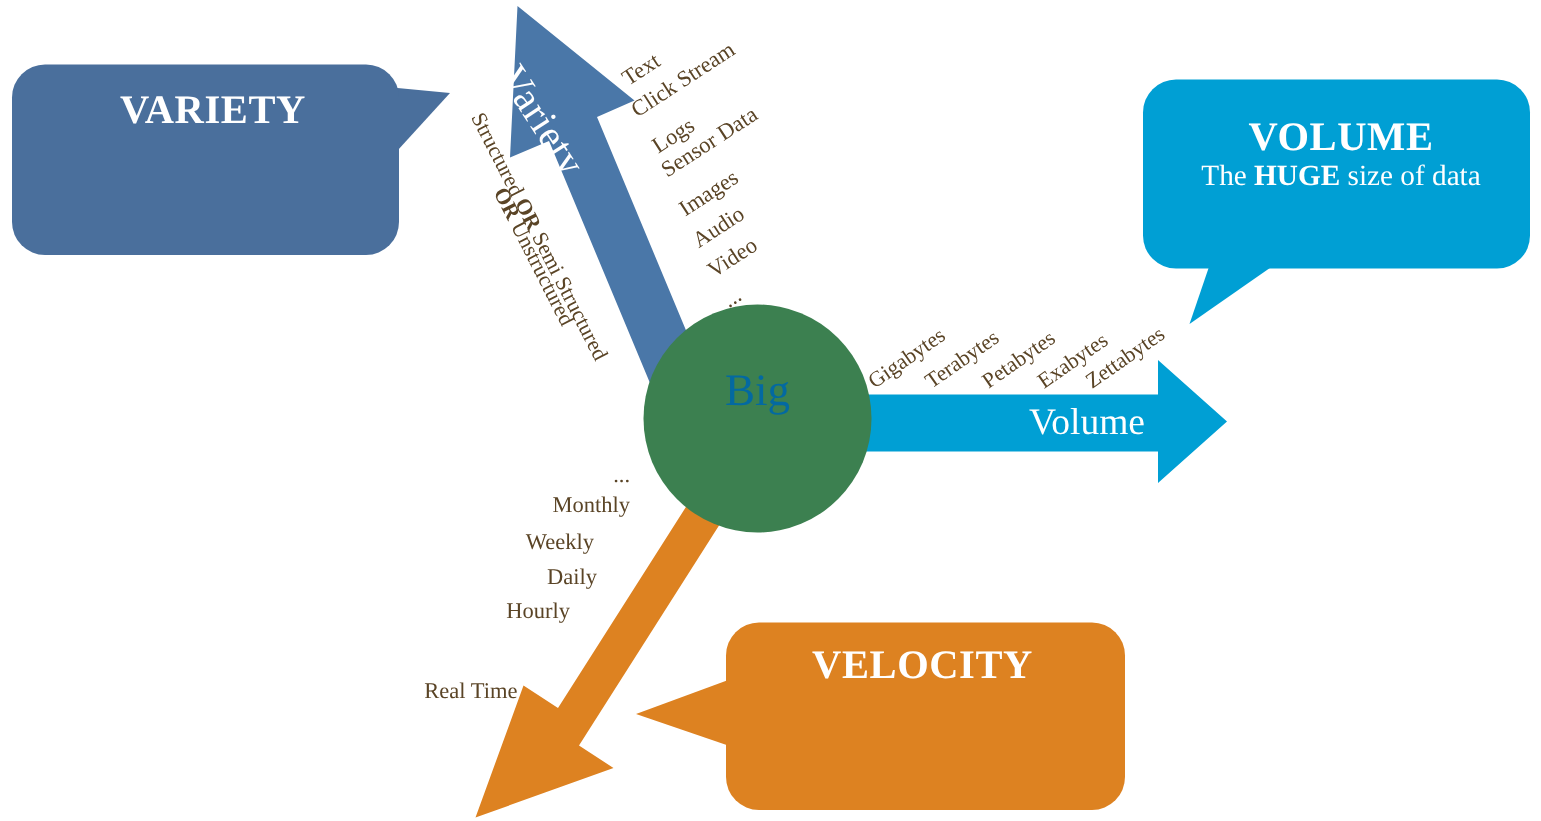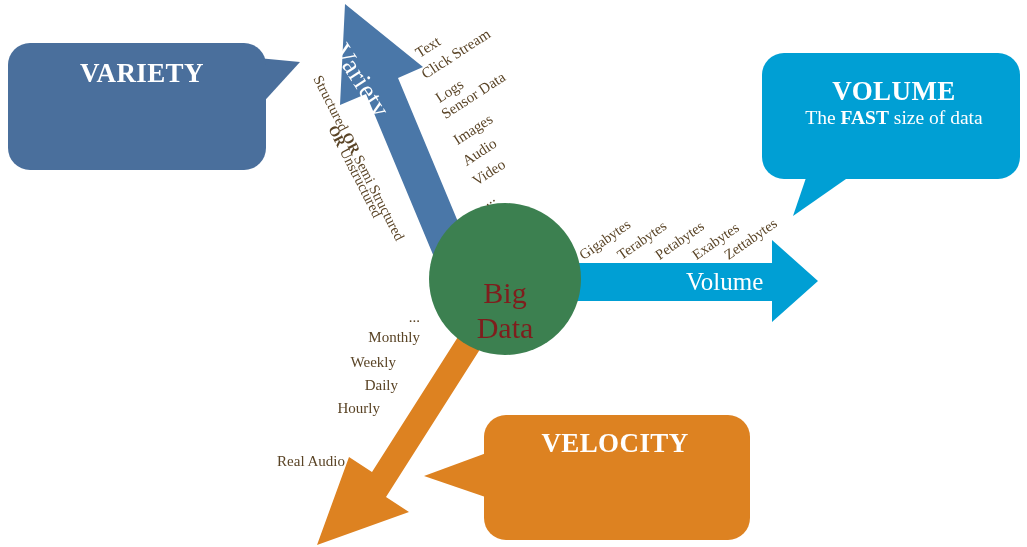--- a/index.html
+++ b/index.html
@@ -75,25 +75,24 @@
     font-size: 25px;
     color: #ffffff;
   }
 
   
   #bigdata-label {
     position: absolute;
     left: 455px; top: 243px;
     width: 100px;
     text-align: center;
-    color: #7f1d1d;
+    color: #0369a1;
     font-size: 30px;
     line-height: 1.18;
     pointer-events: none;
-    margin-top: 32px;
   }
   #bigdata-label span { display: block; }
 
   
   .anno {
     position: absolute;
     color: #5a4426;
     font-size: 15px;
     white-space: nowrap;
     pointer-events: none;
@@ -163,34 +162,33 @@
 
     <circle cx="505" cy="279" r="76" fill="#3c8050"></circle>
   </svg>
 
   <div id="variety-text" class="callout-text">
     <span class="callout-title">VARIETY</span>
   </div>
 
   <div id="volume-text" class="callout-text">
     <span class="callout-title">VOLUME</span>
-    <span class="callout-sub"><span>The </span><b>FAST</b><span> size of data</span></span>
+    <span class="callout-sub"><span>The </span><b>HUGE</b><span> size of data</span></span>
   </div>
 
   <div id="velocity-text" class="callout-text">
     <span class="callout-title">VELOCITY</span>
   </div>
 
   <div id="variety-band" class="band-label">Variety</div>
   <div id="velocity-band" class="band-label">Velocity</div>
   <div id="volume-band" class="band-label">Volume</div>
 
   <div id="bigdata-label">
     <span>Big</span>
-    <span>Data</span>
   </div>
 
   <div class="anno variety-item" style="left:417px; top:46px;">Text</div>
   <div class="anno variety-item" style="left:423px; top:67px;">Click Stream</div>
   <div class="anno variety-item" style="left:437px; top:91px;">Logs</div>
   <div class="anno variety-item" style="left:443px; top:107px;">Sensor Data</div>
   <div class="anno variety-item" style="left:455px; top:133px;">Images</div>
   <div class="anno variety-item" style="left:464px; top:154px;">Audio</div>
   <div class="anno variety-item" style="left:474px; top:174px;">Video</div>
   <div class="anno variety-item" style="left:484px; top:194px;">...</div>
@@ -202,15 +200,15 @@
   <div class="anno volume-item" style="left:619px; top:248px;">Terabytes</div>
   <div class="anno volume-item" style="left:657px; top:248px;">Petabytes</div>
   <div class="anno volume-item" style="left:694px; top:248px;">Exabytes</div>
   <div class="anno volume-item" style="left:726px; top:248px;">Zettabytes</div>
 
   <div class="anno velocity-item" style="left:300px; top:309px; width:120px;">...</div>
   <div class="anno velocity-item" style="left:280px; top:329px; width:140px;">Monthly</div>
   <div class="anno velocity-item" style="left:256px; top:354px; width:140px;">Weekly</div>
   <div class="anno velocity-item" style="left:258px; top:377px; width:140px;">Daily</div>
   <div class="anno velocity-item" style="left:240px; top:400px; width:140px;">Hourly</div>
-  <div class="anno velocity-item" style="left:195px; top:453px; width:150px;">Real Audio</div>
+  <div class="anno velocity-item" style="left:195px; top:453px; width:150px;">Real Time</div>
 
 </div>
 
 </body></html>

